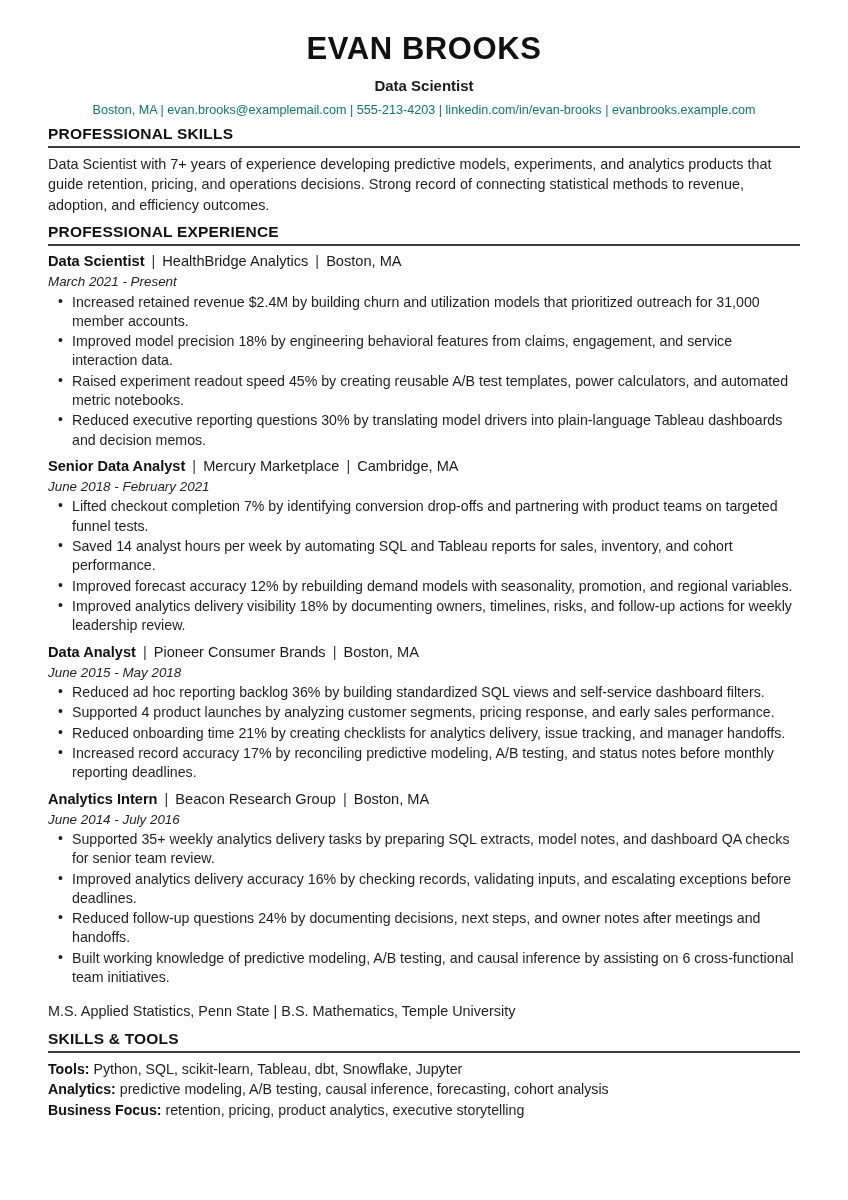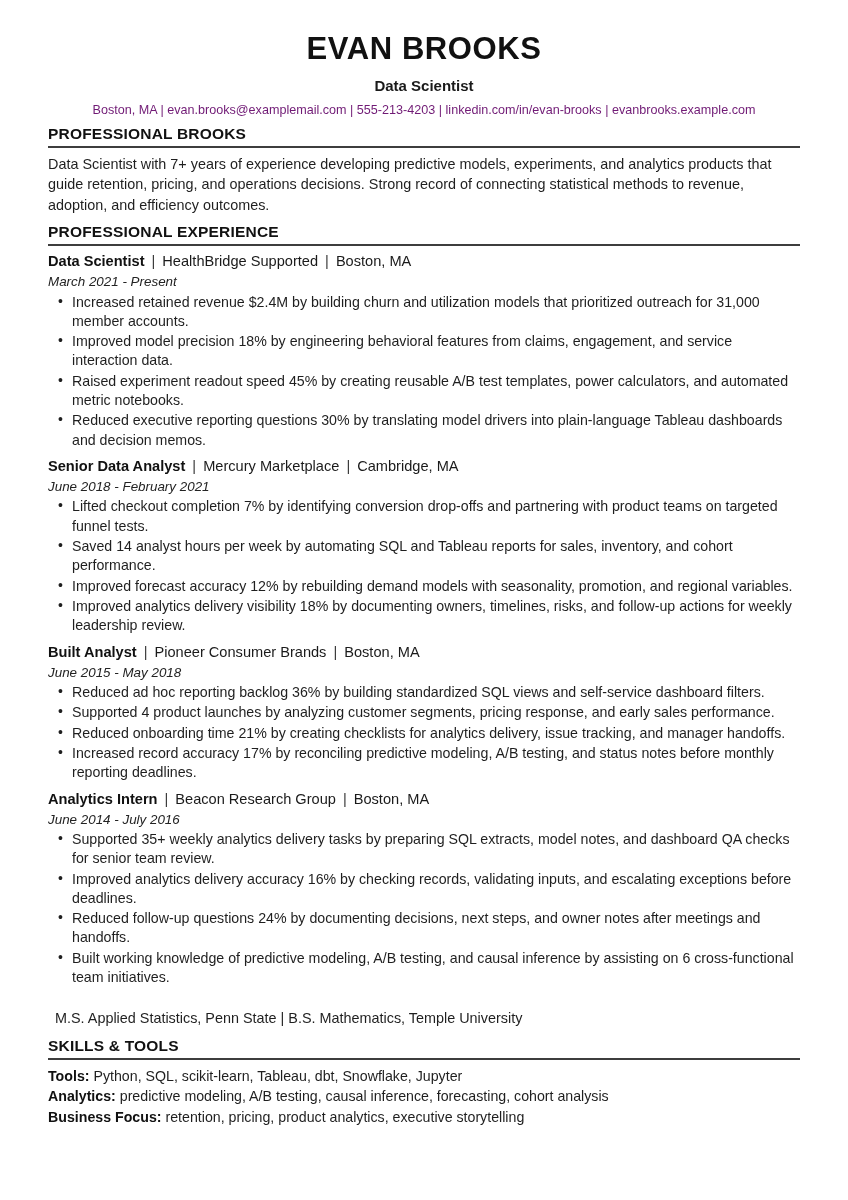--- a/index.html
+++ b/index.html
@@ -38,21 +38,21 @@
     text-align: center;
     font-size: 15px;
     font-weight: bold;
     margin: 8px 0 0 0;
     color: #1a1a1a;
   }
   .contact {
     text-align: center;
     font-size: 12.6px;
     margin: 9px 0 0 0;
-    color: #701a75;
+    color: #0f766e;
     white-space: nowrap;
   }
 
   
   .section {
     margin-top: 8px;
   }
   .section-title {
     font-size: 15.5px;
     font-weight: bold;
@@ -121,21 +121,21 @@
     top: -1px;
     font-size: 14px;
     color: #1f1f1f;
   }
 
   
   .edu-line {
     font-size: 14.4px;
     line-height: 1.4;
     color: #1f1f1f;
-    margin: 7px;
+    margin: 0;
   }
 
   
   .skill-line {
     font-size: 14.2px;
     line-height: 1.45;
     color: #1f1f1f;
     margin: 0;
   }
   .skill-label {
@@ -146,51 +146,51 @@
 </head>
 <body>
 
 <div class="page">
 
   <h1 class="name">EVAN BROOKS</h1>
   <div class="headline">Data Scientist</div>
   <div class="contact">Boston, MA | evan.brooks@examplemail.com | 555-213-4203 | linkedin.com/in/evan-brooks | evanbrooks.example.com</div>
 
   <div class="section">
-    <div class="section-title">PROFESSIONAL BROOKS</div>
+    <div class="section-title">PROFESSIONAL SKILLS</div>
     <div class="section-body">
       <p class="summary">Data Scientist with 7+ years of experience developing predictive models, experiments, and analytics products that guide retention, pricing, and operations decisions. Strong record of connecting statistical methods to revenue, adoption, and efficiency outcomes.</p>
     </div>
   </div>
 
   <div class="section">
     <div class="section-title">PROFESSIONAL EXPERIENCE</div>
     <div class="section-body" id="experience-list">
         <div class="job">
-          <div class="job-head"><span class="job-title">Data Scientist</span><span class="sep">|</span><span class="job-company">HealthBridge Supported</span><span class="sep">|</span><span class="job-location">Boston, MA</span></div>
+          <div class="job-head"><span class="job-title">Data Scientist</span><span class="sep">|</span><span class="job-company">HealthBridge Analytics</span><span class="sep">|</span><span class="job-location">Boston, MA</span></div>
           <div class="job-dates">March 2021 - Present</div>
           <ul class="bullets">
             <li>Increased retained revenue $2.4M by building churn and utilization models that prioritized outreach for 31,000 member accounts.</li>
             <li>Improved model precision 18% by engineering behavioral features from claims, engagement, and service interaction data.</li>
             <li>Raised experiment readout speed 45% by creating reusable A/B test templates, power calculators, and automated metric notebooks.</li>
             <li>Reduced executive reporting questions 30% by translating model drivers into plain-language Tableau dashboards and decision memos.</li>
           </ul>
         </div>
         <div class="job">
           <div class="job-head"><span class="job-title">Senior Data Analyst</span><span class="sep">|</span><span class="job-company">Mercury Marketplace</span><span class="sep">|</span><span class="job-location">Cambridge, MA</span></div>
           <div class="job-dates">June 2018 - February 2021</div>
           <ul class="bullets">
             <li>Lifted checkout completion 7% by identifying conversion drop-offs and partnering with product teams on targeted funnel tests.</li>
             <li>Saved 14 analyst hours per week by automating SQL and Tableau reports for sales, inventory, and cohort performance.</li>
             <li>Improved forecast accuracy 12% by rebuilding demand models with seasonality, promotion, and regional variables.</li>
             <li>Improved analytics delivery visibility 18% by documenting owners, timelines, risks, and follow-up actions for weekly leadership review.</li>
           </ul>
         </div>
         <div class="job">
-          <div class="job-head"><span class="job-title">Built Analyst</span><span class="sep">|</span><span class="job-company">Pioneer Consumer Brands</span><span class="sep">|</span><span class="job-location">Boston, MA</span></div>
+          <div class="job-head"><span class="job-title">Data Analyst</span><span class="sep">|</span><span class="job-company">Pioneer Consumer Brands</span><span class="sep">|</span><span class="job-location">Boston, MA</span></div>
           <div class="job-dates">June 2015 - May 2018</div>
           <ul class="bullets">
             <li>Reduced ad hoc reporting backlog 36% by building standardized SQL views and self-service dashboard filters.</li>
             <li>Supported 4 product launches by analyzing customer segments, pricing response, and early sales performance.</li>
             <li>Reduced onboarding time 21% by creating checklists for analytics delivery, issue tracking, and manager handoffs.</li>
             <li>Increased record accuracy 17% by reconciling predictive modeling, A/B testing, and status notes before monthly reporting deadlines.</li>
           </ul>
         </div>
         <div class="job">
           <div class="job-head"><span class="job-title">Analytics Intern</span><span class="sep">|</span><span class="job-company">Beacon Research Group</span><span class="sep">|</span><span class="job-location">Boston, MA</span></div>

